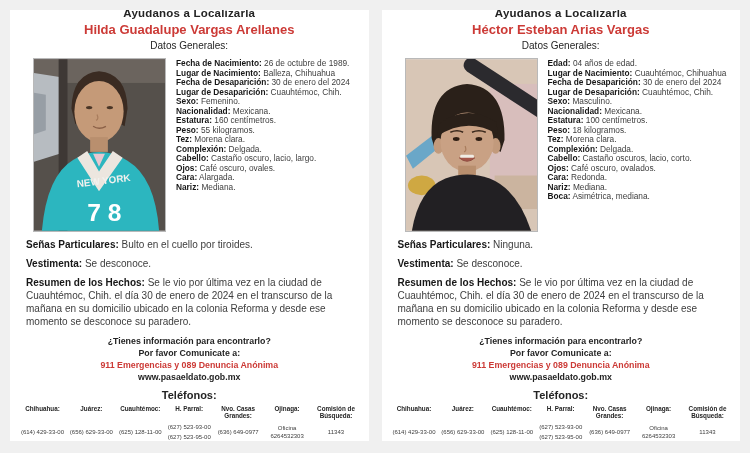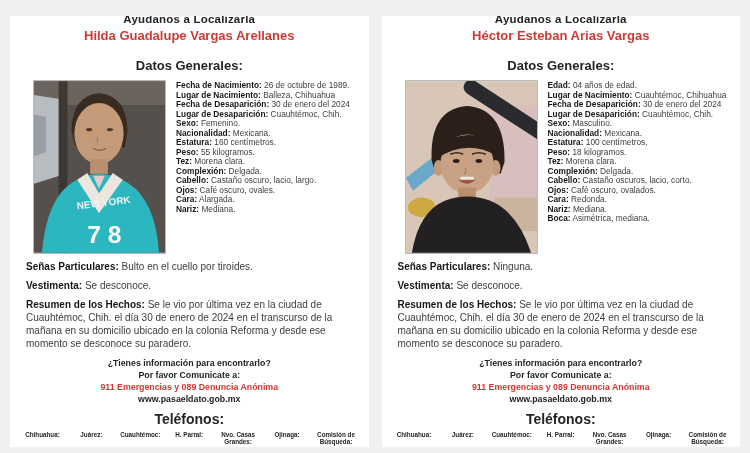--- a/index.html
+++ b/index.html
@@ -3,37 +3,37 @@
 <meta charset="utf-8">
 <style>
   * { box-sizing: border-box; }
   html, body { margin: 0; padding: 0; }
   body {
     width: 750px; height: 453px;
     background: #f0f0f0;
     font-family: "Liberation Sans", sans-serif;
     overflow: hidden;
   }
-  .wrap { display: flex; gap: 13px; padding: 16px 10px 12px; height: 432px; }
+  .wrap { display: flex; gap: 13px; padding: 10px 10px 12px; height: 432px; }
   .flyer {
     background: #ffffff; flex: 1; height: 431px;
     overflow: hidden; position: relative;
   }
   .f-title { text-align: center; font-weight: 700; font-size: 11.5px; color: #242424; margin-top: -3px; letter-spacing: .2px; }
   .f-name  { text-align: center; font-weight: 700; font-size: 13px;  color: #cc3a36; margin-top: 3px; }
-  .f-datos { text-align: center; font-weight: 700; font-size: 13px;  color: #242424; margin-top: 15px; }
+  .f-datos { text-align: center; font-weight: 400; font-size: 10px;  color: #242424; margin-top: 3px; }
   .f-main  { display: flex; margin: 7px 12px 0 23px; }
   .photo   { width: 133px; height: 174px; flex: 0 0 133px; border: 1px solid #b9b9b9; background: #ddd; }
   .photo svg { display: block; width: 100%; height: 100%; }
   .fields  { margin-left: 10px; font-size: 8.3px; line-height: 1.15; color: #3d3d3d; padding-top: 1px; }
   .fields b, .para b { color: #171717; }
   .para    { margin: 6px 16px 0; font-size: 10px; line-height: 1.3; color: #3d3d3d; }
   .center-block { text-align: center; margin-top: 8px; font-size: 8.8px; font-weight: 700; color: #242424; line-height: 1.35; }
   .center-block .red { color: #cc3a36; }
-  .tel-title { text-align: center; font-weight: 700; font-size: 14px; margin-top: 5px; color: #242424; }
+  .tel-title { text-align: center; font-weight: 700; font-size: 11px; margin-top: 5px; color: #242424; }
   .phone-table { display: flex; margin: 4px 8px 0; }
   .pcol { flex: 1; text-align: center; padding: 0 1px; }
   .ph { font-weight: 700; font-size: 6.3px; color: #242424; height: 16px; line-height: 1.25; }
   .pv { font-size: 6px; color: #3d3d3d; min-height: 24px; display: flex; flex-direction: column; justify-content: center; gap: 2px; line-height: 1.25; }
   .pc { font-size: 6px; color: #3d3d3d; margin-top: 3px; }
 </style>
 </head>
 <body>
 
 <div class="wrap">

